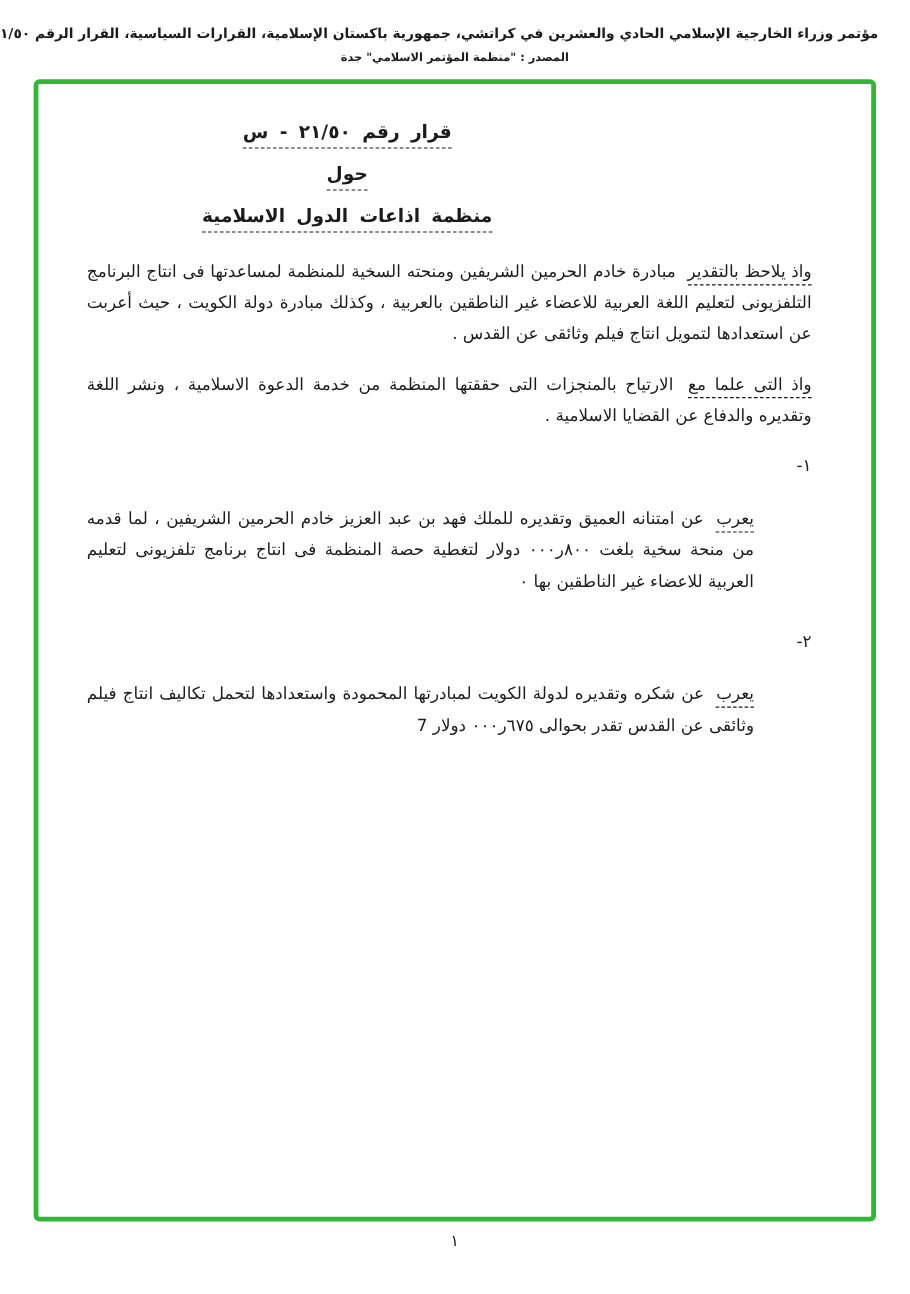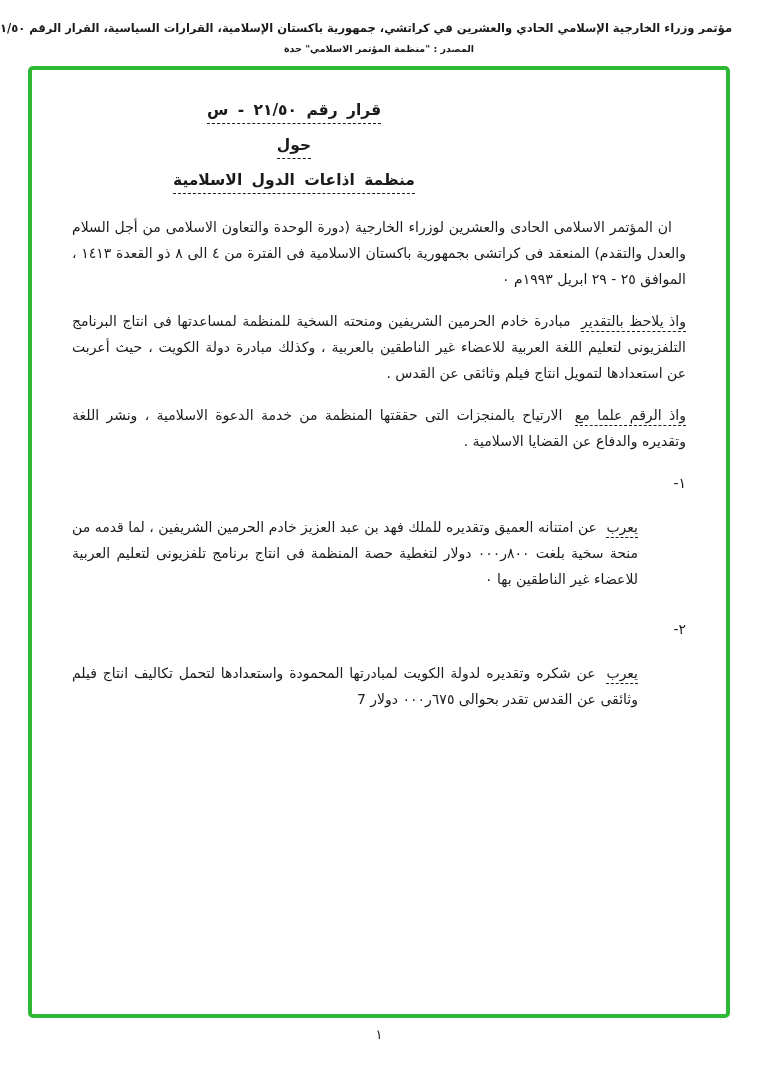--- a/index.html
+++ b/index.html
@@ -14,21 +14,21 @@
 
   .header { padding: 20px 26px 0 26px; text-align: center; }
   .header-line1 { font-size: 11.5px; font-weight: bold; line-height: 1.5; white-space: nowrap; }
   .header-line2 { font-size: 9.5px; font-weight: bold; margin-top: 6px; }
 
   .doc-frame {
     margin: 12px 28px 0 28px;
     height: 952px;
     border: 4px solid #2fb834;
     border-radius: 5px;
-    padding: 30px 40px 20px 40px;
+    padding: 30px 50px 20px 40px;
     overflow: hidden;
     background: #fff;
   }
 
   .title-block { text-align: center; position: relative; right: 85px; margin-bottom: 20px; }
   .title-line { margin-bottom: 11px; }
   .title-text {
     display: inline-block;
     font-size: 15.5px; font-weight: bold;
     word-spacing: 4px;
@@ -76,32 +76,29 @@
         <span class="title-text">قرار رقم ٢١/٥٠ - س</span>
       </div>
       <div class="title-line">
         <span class="title-text">حول</span>
       </div>
       <div class="title-line">
         <span class="title-text">منظمة اذاعات الدول الاسلامية</span>
       </div>
     </div>
 
-    <p class="para indent">
-      <span>ان المؤتمر الاسلامى الحادى والعشرين لوزراء الخارجية (دورة الوحدة والتعاون الاسلامى من أجل السلام والعدل والتقدم) المنعقد فى كراتشى بجمهورية باكستان الاسلامية فى الفترة من ٤ الى ٨ ذو القعدة ١٤١٣ ، الموافق ٢٥ - ٢٩ ابريل ١٩٩٣م ٠</span>
-    </p>
 
 
     <p class="para">
       <span class="lead">واذ يلاحظ بالتقدير</span>
       <span>مبادرة خادم الحرمين الشريفين ومنحته السخية للمنظمة لمساعدتها فى انتاج البرنامج التلفزيونى لتعليم اللغة العربية للاعضاء غير الناطقين بالعربية ، وكذلك مبادرة دولة الكويت ، حيث أعربت عن استعدادها لتمويل انتاج فيلم وثائقى عن القدس .</span>
     </p>
 
     <p class="para">
-      <span class="lead">واذ الرقم علما مع</span>
+      <span class="lead">واذ التى علما مع</span>
       <span>الارتياح بالمنجزات التى حققتها المنظمة من خدمة الدعوة الاسلامية ، ونشر اللغة وتقديره والدفاع عن القضايا الاسلامية .</span>
     </p>
 
 
     <div class="items">
 
       <div class="item">
         <div class="item-number">١-</div>
         <div class="item-body">
           <span class="lead">يعرب</span>

